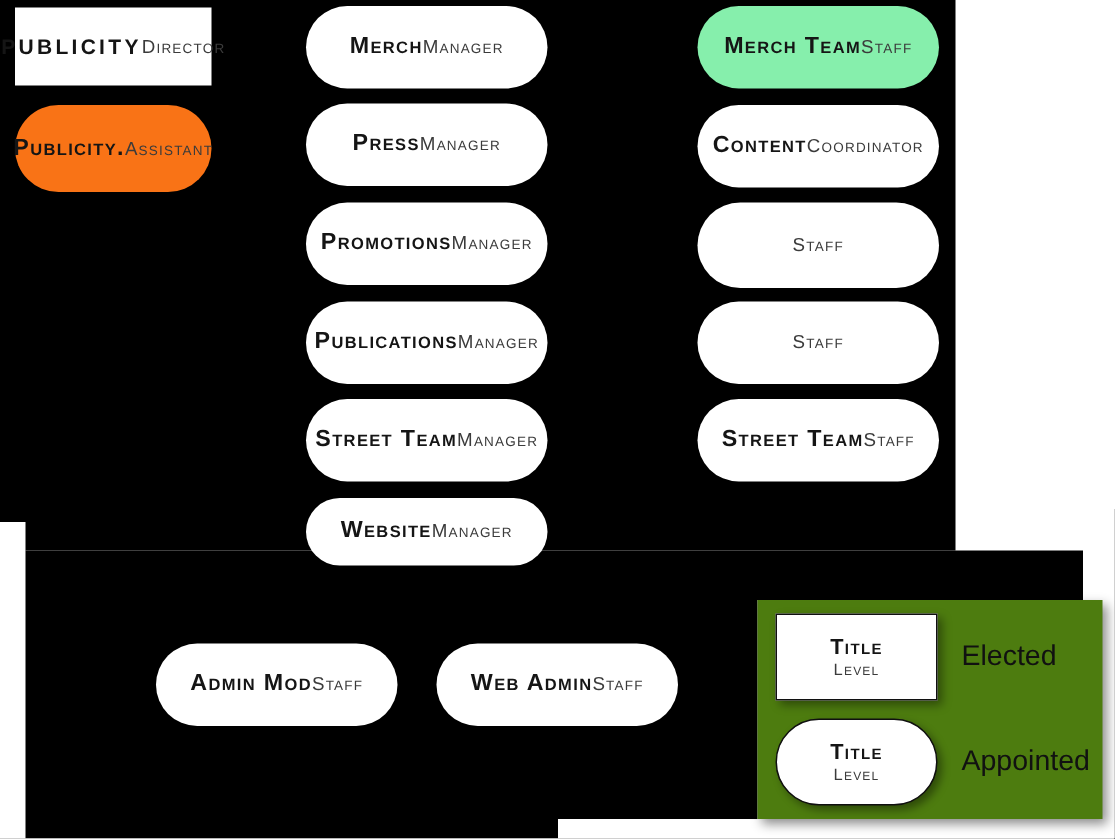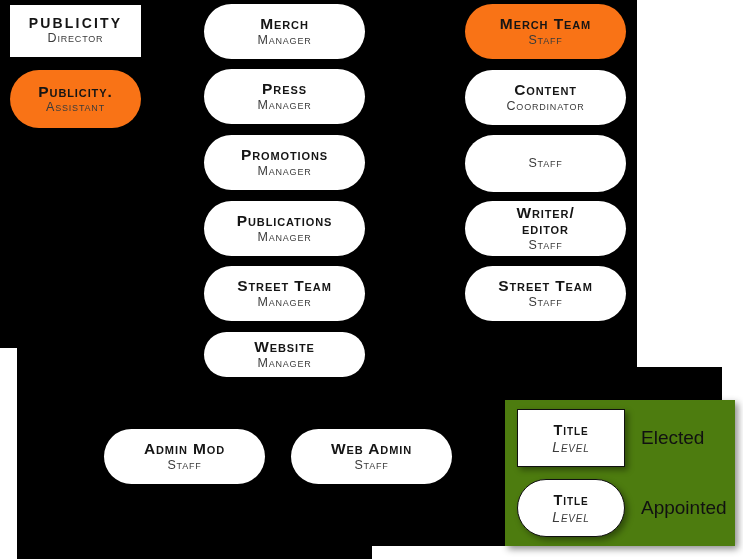--- a/index.html
+++ b/index.html
@@ -20,21 +20,21 @@
   .bg-slab {
     position: absolute;
     background: #000000;
   }
 
   
   .node {
     position: absolute;
     background: #ffffff;
     display: flex;
-    flex-direction: column;
+    flex-direction: row;
     align-items: center;
     justify-content: center;
     box-sizing: border-box;
     text-align: center;
     line-height: 1.06;
   }
   .node.elected {
     border-radius: 0;
   }
   .node.appointed {
@@ -95,24 +95,23 @@
   .legend-swatch .title {
     font-variant: small-caps;
     font-weight: bold;
     color: #151515;
     font-size: 14.5px;
     letter-spacing: 0.9px;
   }
   .legend-swatch .subtitle {
     font-variant: small-caps;
     color: #3b3b3b;
-    font-size: 14px;
+    font-size: 11px;
     letter-spacing: 0.8px;
     margin-top: 1px;
-    font-style: italic;
   }
   .legend-label {
     margin-left: 16px;
     font-size: 19px;
     color: #111111;
     white-space: nowrap;
   }
 </style>
 </head>
 <body>
@@ -153,34 +152,32 @@
         <div class="subtitle" style="color: rgb(59, 59, 59);">Manager</div>
       </div>
       <div class="node appointed" style="left: 204px; top: 266px; width: 161px; height: 55px; background: rgb(255, 255, 255);">
         <div class="title" style="color: rgb(21, 21, 21);">Street Team</div>
         <div class="subtitle" style="color: rgb(59, 59, 59);">Manager</div>
       </div>
       <div class="node appointed" style="left: 204px; top: 332px; width: 161px; height: 45px; background: rgb(255, 255, 255); align-items: center;">
         <div class="title" style="color: rgb(21, 21, 21);">Website</div>
         <div class="subtitle" style="color: rgb(59, 59, 59);">Manager</div>
       </div>
-      <div class="node appointed" style="left: 465px; top: 4px; width: 161px; height: 55px; background: #f97316;">
+      <div class="node appointed" style="left: 465px; top: 4px; width: 161px; height: 55px; background: #86efac;">
         <div class="title" style="color: rgb(21, 21, 21);">Merch Team</div>
         <div class="subtitle" style="color: rgb(59, 59, 59);">Staff</div>
       </div>
       <div class="node appointed" style="left: 465px; top: 70px; width: 161px; height: 55px; background: rgb(255, 255, 255);">
         <div class="title" style="color: rgb(21, 21, 21);">Content</div>
         <div class="subtitle" style="color: rgb(59, 59, 59);">Coordinator</div>
       </div>
       <div class="node appointed" style="left: 465px; top: 135px; width: 161px; height: 57px; background: rgb(255, 255, 255);">
         <div class="subtitle" style="color: rgb(59, 59, 59);">Staff</div>
       </div>
       <div class="node appointed" style="left: 465px; top: 201px; width: 161px; height: 55px; background: rgb(255, 255, 255);">
-        <div class="title" style="color: rgb(21, 21, 21);">Writer/
-editor</div>
         <div class="subtitle" style="color: rgb(59, 59, 59);">Staff</div>
       </div>
       <div class="node appointed" style="left: 465px; top: 266px; width: 161px; height: 55px; background: rgb(255, 255, 255);">
         <div class="title" style="color: rgb(21, 21, 21);">Street Team</div>
         <div class="subtitle" style="color: rgb(59, 59, 59);">Staff</div>
       </div>
       <div class="node appointed" style="left: 104px; top: 429px; width: 161px; height: 55px; background: rgb(255, 255, 255);">
         <div class="title" style="color: rgb(21, 21, 21);">Admin Mod</div>
         <div class="subtitle" style="color: rgb(59, 59, 59);">Staff</div>
       </div>

